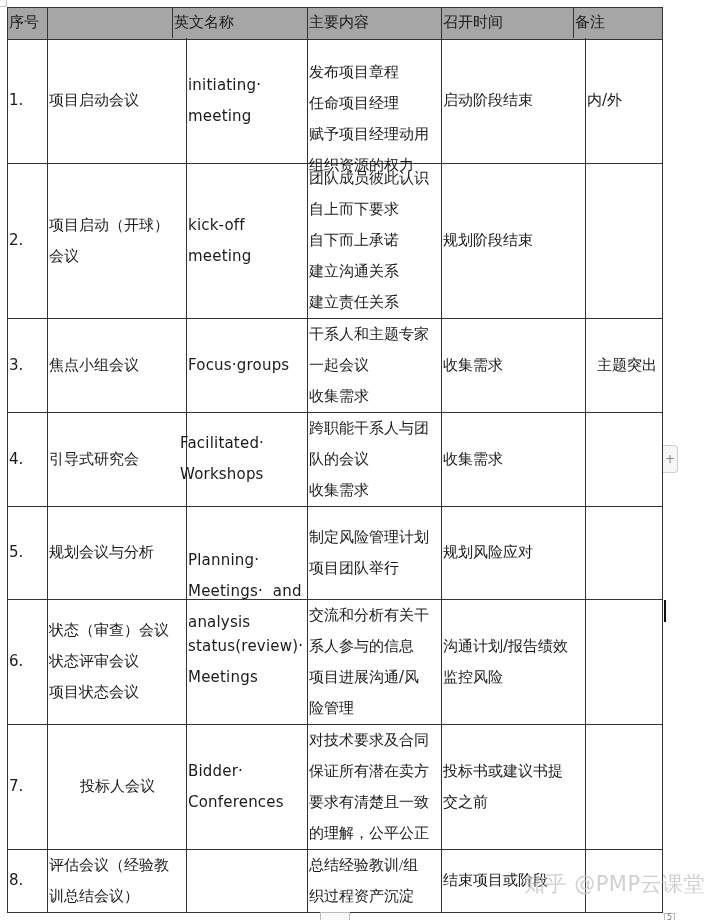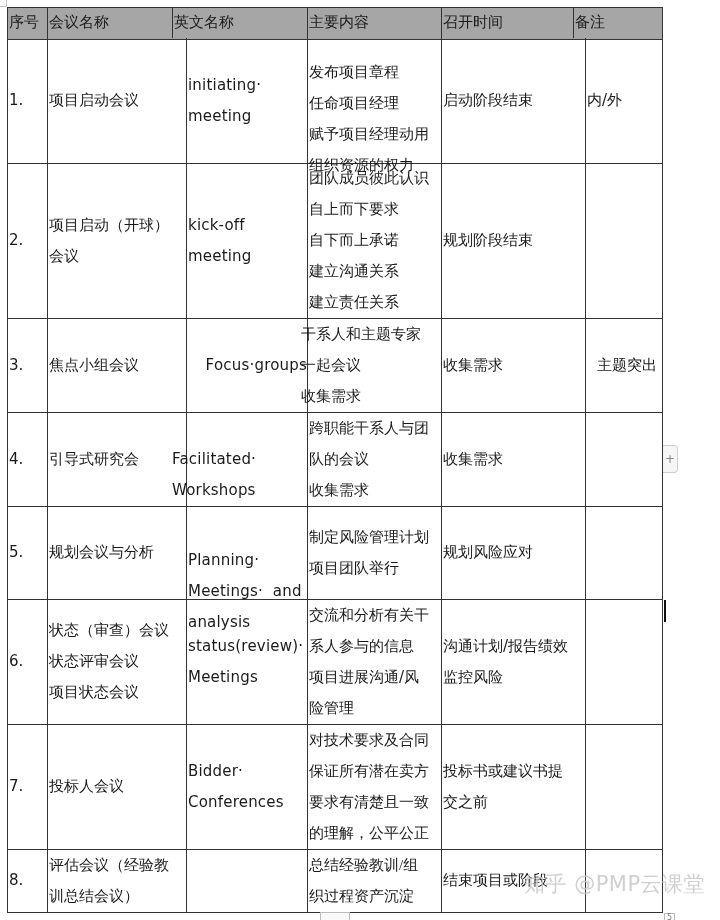--- a/index.html
+++ b/index.html
@@ -30,21 +30,20 @@
                white-space:nowrap; letter-spacing:0.5px; }
 </style>
 </head>
 <body>
 
 <div class="page" id="page">
   <div class="corner-mark"></div>
 
   <div class="hdr" style="left:7px;width:656px;"></div>
   <div class="hcell" style="left:7px;width:40px;">序号</div>
-  <div class="hcell" style="left:47px;width:125px;">会议名称</div>
   <div class="hcell" style="left:172px;width:135px;">英文名称</div>
   <div class="hcell" style="left:307px;width:134px;">主要内容</div>
   <div class="hcell" style="left:441px;width:132px;">召开时间</div>
   <div class="hcell" style="left:573px;width:89px;border-radius:10px;">备注</div>
 
   <div class="vline" style="left:172px;top:7px;height:31px;"></div>
   <div class="vline" style="left:573px;top:7px;height:31px;"></div>
 
   <div class="vline" style="left:7px;top:7px;height:906px;"></div>
   <div class="vline" style="left:47px;top:7px;height:906px;"></div>
@@ -110,42 +109,42 @@
   <div class="cell" style="left:585px;top:163px;width:77px;height:155px;">
       <span></span>
     </div>
 
   <div class="cell" style="left:7px;top:318px;width:40px;height:94px;">
       <span>3.</span>
     </div>
   <div class="cell" style="left:47px;top:318px;width:139px;height:94px;">
       <span>焦点小组会议</span>
     </div>
-  <div class="cell en" style="left:186px;top:318px;width:121px;height:94px;align-items:flex-end;">
+  <div class="cell en" style="left:186px;top:318px;width:121px;height:94px;">
       <span>Focus·groups</span>
     </div>
-  <div class="cell" style="left:299px;top:318px;width:134px;height:94px;">
+  <div class="cell" style="left:307px;top:318px;width:134px;height:94px;">
       <span>干系人和主题专家</span>
       <span>一起会议</span>
       <span>收集需求</span>
     </div>
   <div class="cell" style="left:441px;top:318px;width:144px;height:94px;">
       <span>收集需求</span>
     </div>
   <div class="cell" style="left:585px;top:318px;width:77px;height:94px;padding-left:12px;">
       <span>主题突出</span>
     </div>
 
   <div class="cell" style="left:7px;top:412px;width:40px;height:94px;">
       <span>4.</span>
     </div>
   <div class="cell" style="left:47px;top:412px;width:139px;height:94px;">
       <span>引导式研究会</span>
     </div>
-  <div class="cell en" style="left:170px;top:412px;width:121px;height:94px;justify-content:flex-end;">
+  <div class="cell en" style="left:178px;top:412px;width:121px;height:94px;">
       <span>Facilitated·</span>
       <span>Workshops</span>
     </div>
   <div class="cell" style="left:307px;top:412px;width:134px;height:94px;">
       <span>跨职能干系人与团</span>
       <span>队的会议</span>
       <span>收集需求</span>
     </div>
   <div class="cell" style="left:441px;top:412px;width:144px;height:94px;">
       <span>收集需求</span>
@@ -198,21 +197,21 @@
       <span>沟通计划/报告绩效</span>
       <span>监控风险</span>
     </div>
   <div class="cell" style="left:585px;top:599px;width:77px;height:125px;">
       <span></span>
     </div>
 
   <div class="cell" style="left:7px;top:724px;width:40px;height:125px;">
       <span>7.</span>
     </div>
-  <div class="cell" style="left:47px;top:724px;width:139px;height:125px;">
+  <div class="cell" style="left:47px;top:724px;width:139px;height:125px;text-align:center;">
       <span>投标人会议</span>
     </div>
   <div class="cell en" style="left:186px;top:724px;width:121px;height:125px;">
       <span>Bidder·</span>
       <span>Conferences</span>
     </div>
   <div class="cell" style="left:307px;top:724px;width:134px;height:125px;">
       <span>对技术要求及合同</span>
       <span>保证所有潜在卖方</span>
       <span>要求有清楚且一致</span>

